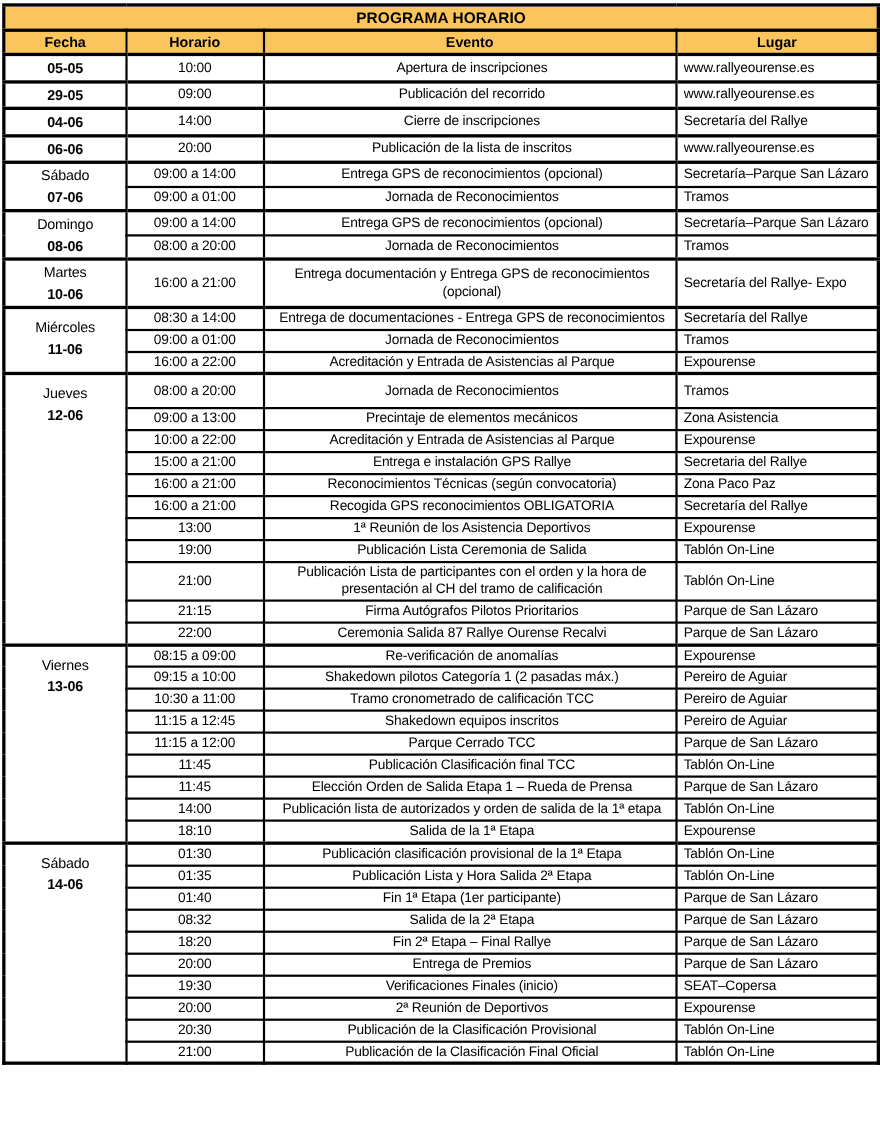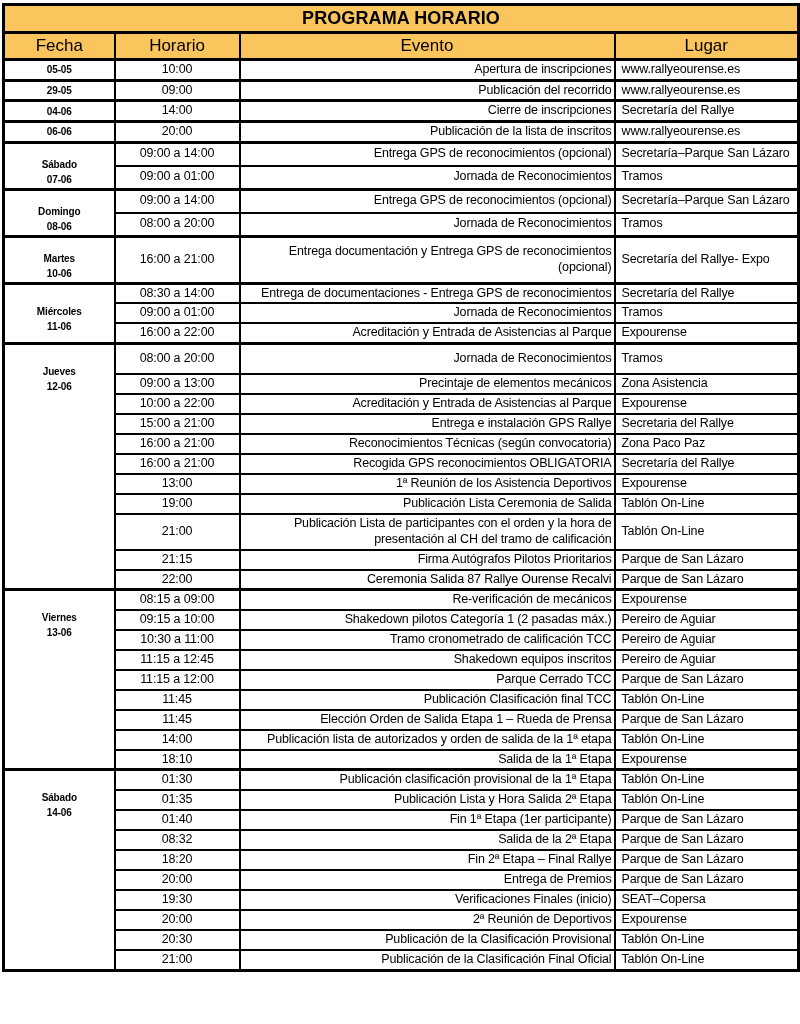--- a/index.html
+++ b/index.html
@@ -28,51 +28,51 @@
   th, td {
     border: 2px solid #000;
     overflow: hidden;
   }
   thead th { border-width: 3px 2px 3px 2px; }
 
   .title-cell {
     height: 23px;
     text-align: center;
     font-weight: bold;
-    font-size: 18px;
+    font-size: 14px;
     letter-spacing: 0.1px;
     padding: 2px 4px;
   }
   .col-head {
     height: 22px;
     text-align: center;
-    font-weight: normal;
-    font-size: 17px;
+    font-weight: bold;
+    font-size: 13px;
     padding: 2px 4px;
   }
 
   tbody td {
     height: 20px;
     font-size: 12.5px;
     letter-spacing: -0.15px;
     padding: 1px 4px;
     line-height: 1.25;
     background: #fff;
     vertical-align: middle;
   }
   tbody tr.group-start td { border-top: 3px solid #000; }
   tbody tr.row-tall td { height: 31px; }
 
   td.fecha { text-align: center; }
   td.fecha.v-top { vertical-align: top; padding-top: 7px; }
-  td.fecha .day  { font-weight: bold; font-size: 10px; line-height: 1.5; margin-top: 12px; }
-  td.fecha .date { font-weight: bold; font-size: 10px; line-height: 1.5; }
+  td.fecha .day  { font-weight: normal; font-size: 13px; line-height: 1.5; }
+  td.fecha .date { font-weight: bold; font-size: 13px; line-height: 1.5; }
 
   td.horario { text-align: center; }
-  td.evento  { text-align: right; padding-left: 6px; padding-right: 2px; white-space: pre-line; }
+  td.evento  { text-align: center; padding-left: 6px; padding-right: 2px; white-space: pre-line; }
   td.evento .ev-italic { }
   td.lugar   { text-align: left; padding-left: 6px; padding-right: 2px; }
 </style>
 </head>
 <body>
 
 <div class="page">
   <table class="schedule">
     <colgroup>
       <col class="c-fecha">
@@ -240,21 +240,21 @@
           <td class="horario">22:00</td>
           <td class="evento"><span class="ev-text">Ceremonia Salida 87 Rallye Ourense Recalvi</span></td>
           <td class="lugar">Parque de San Lázaro</td>
         </tr>
         <tr class="group-start">
           <td class="fecha v-top" rowspan="9">
             <div class="day">Viernes</div>
             <div class="date">13-06</div>
           </td>
           <td class="horario">08:15 a 09:00</td>
-          <td class="evento"><span class="ev-text">Re-verificación de mecánicos</span></td>
+          <td class="evento"><span class="ev-text">Re-verificación de anomalías</span></td>
           <td class="lugar">Expourense</td>
         </tr>
         <tr>
           <td class="horario">09:15 a 10:00</td>
           <td class="evento"><span class="ev-text">Shakedown pilotos Categoría 1 (2 pasadas máx.)</span></td>
           <td class="lugar">Pereiro de Aguiar</td>
         </tr>
         <tr>
           <td class="horario">10:30 a 11:00</td>
           <td class="evento"><span class="ev-text">Tramo cronometrado de calificación TCC</span></td>

